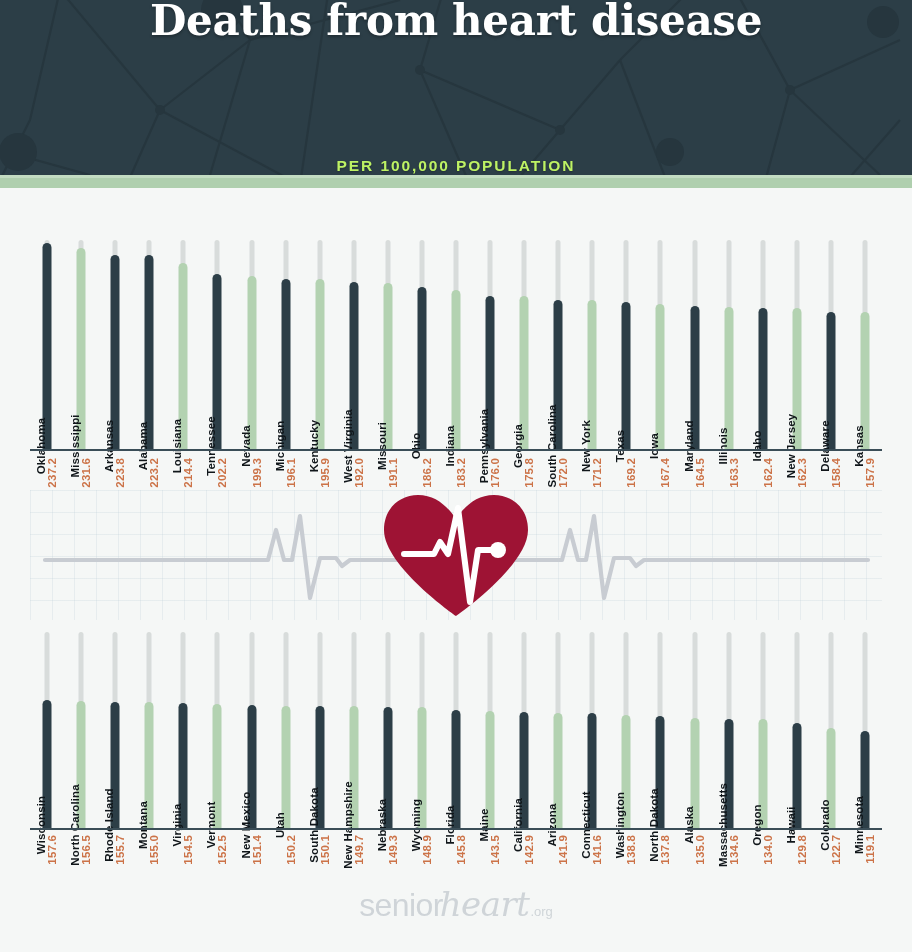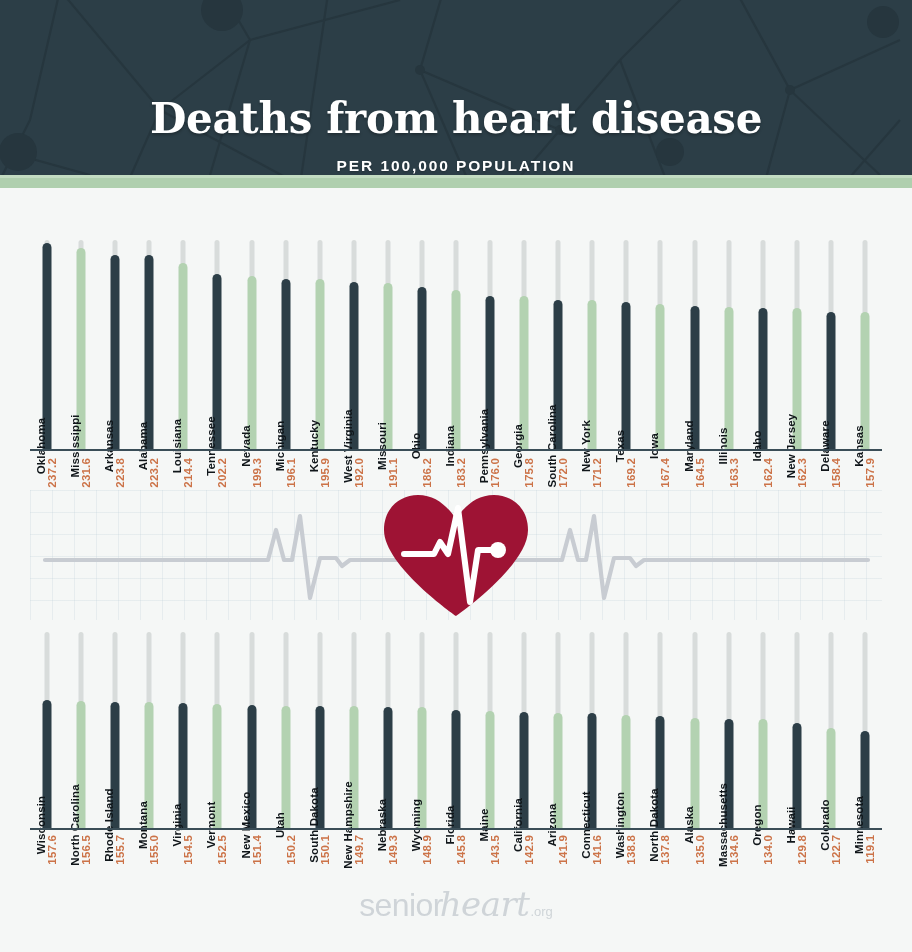--- a/index.html
+++ b/index.html
@@ -27,38 +27,38 @@
     left: 0; top: 0;
     width: 912px; height: 175px;
   }
   .header-inner {
     position: absolute;
     left: 0; top: 0;
     width: 912px; height: 175px;
     display: flex;
     flex-direction: column;
     align-items: center;
-    justify-content: flex-end;
+    justify-content: space-between;
     z-index: 2;
   }
   .title {
     font-family: "DejaVu Serif", serif;
     font-weight: bold;
     font-size: 42px;
     color: #ffffff;
     letter-spacing: -0.3px;
     text-shadow: 0 2px 3px rgba(0,0,0,0.28);
     line-height: 1;
   }
   .subtitle {
     margin-top: 17px;
     font-size: 15.5px;
     font-weight: bold;
     letter-spacing: 1.9px;
-    color: #ffffff;
+    color: #bef264;
     text-shadow: 0 1px 2px rgba(0,0,0,0.25);
   }
   .green-band {
     position: absolute;
     left: 0; top: 175px;
     width: 912px; height: 13px;
     background: #afcfae;
   }
   .green-band-hi {
     position: absolute;

